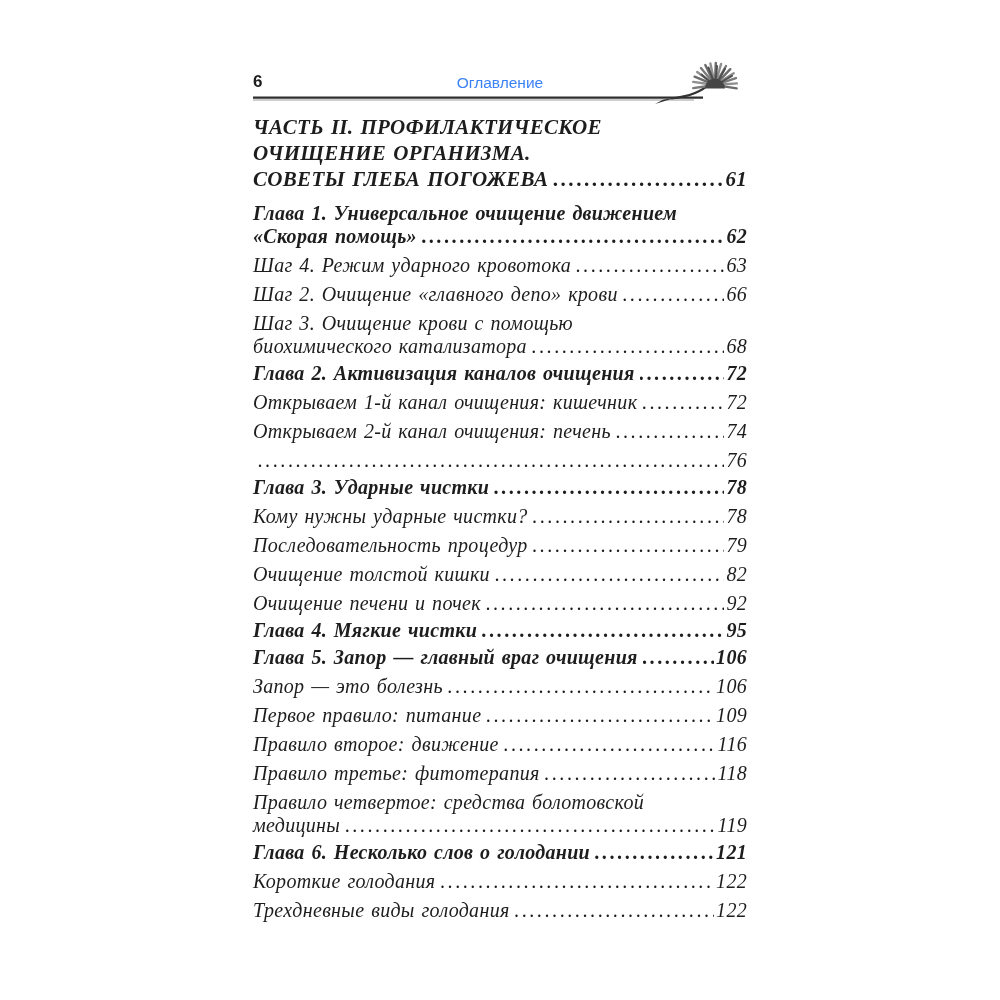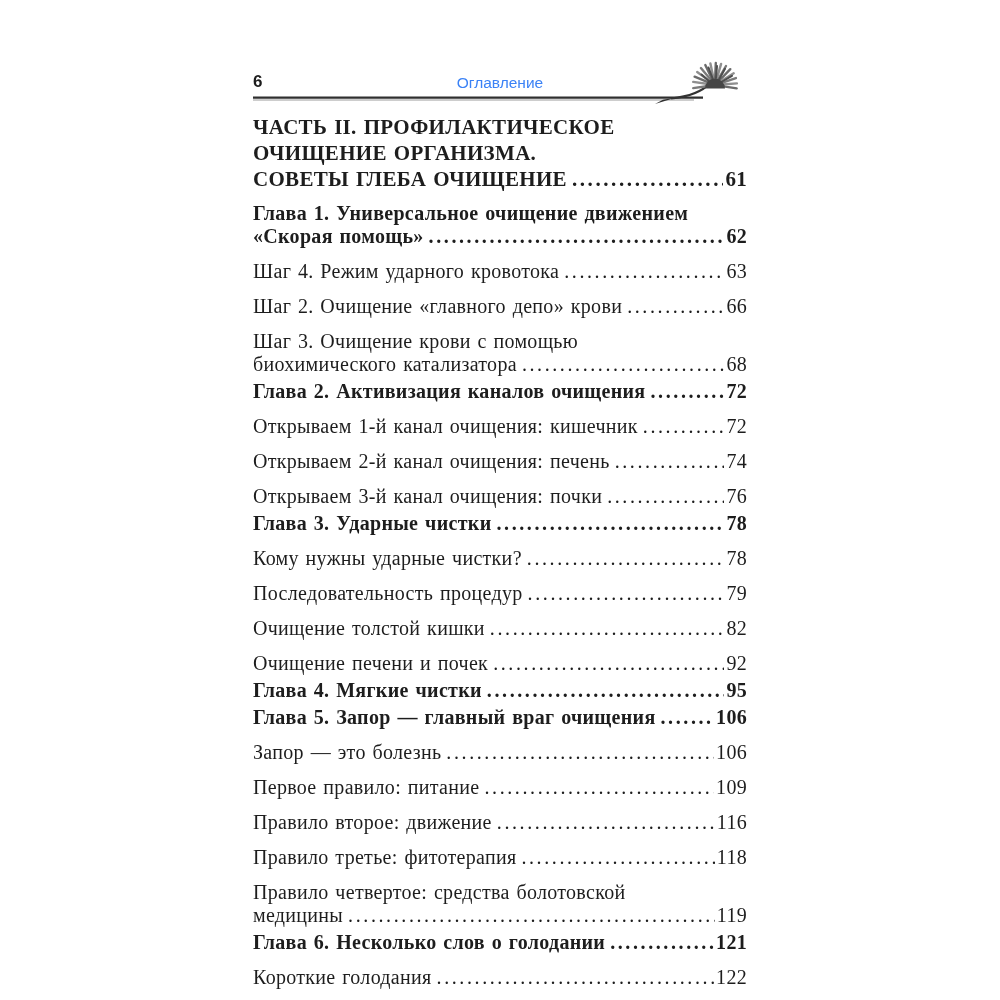--- a/index.html
+++ b/index.html
@@ -51,21 +51,21 @@
     height: 48px;
     overflow: visible;
   }
   
   .toc {
     margin-top: 14px;
     font-size: 20px;
     letter-spacing: 0.3px;
     word-spacing: 1.5px;
   }
-  .entry { margin: 12px 0 4px 0; }
+  .entry { margin: 6px 0 4px 0; font-style: italic; }
   .entry .line,
   .entry .row { line-height: 23px; }
   .entry.chapter {
     font-weight: bold;
     margin-top: 3px;
   }
   .entry.part {
     font-weight: bold;
     font-size: 21px;
     margin-bottom: 10px;
@@ -134,21 +134,21 @@
     </svg>
     <span class="page-num">6</span>
     <span class="header-title">Оглавление</span>
   </div>
 
   <div class="toc">
       <div class="entry part">
         <div class="line">ЧАСТЬ II. ПРОФИЛАКТИЧЕСКОЕ</div>
         <div class="line">ОЧИЩЕНИЕ ОРГАНИЗМА.</div>
         <div class="row">
-          <span class="label">СОВЕТЫ ГЛЕБА ОЧИЩЕНИЕ</span>
+          <span class="label">СОВЕТЫ ГЛЕБА ПОГОЖЕВА</span>
           <span class="dots"></span>
           <span class="pagenum">61</span>
         </div>
       </div>
       <div class="entry chapter">
         <div class="line">Глава 1. Универсальное очищение движением</div>
         <div class="row">
           <span class="label">«Скорая помощь»</span>
           <span class="dots"></span>
           <span class="pagenum">62</span>
@@ -192,21 +192,20 @@
       </div>
       <div class="entry item">
         <div class="row">
           <span class="label">Открываем 2-й канал очищения: печень</span>
           <span class="dots"></span>
           <span class="pagenum">74</span>
         </div>
       </div>
       <div class="entry item">
         <div class="row">
-          <span class="label">Открываем 3-й канал очищения: почки</span>
           <span class="dots"></span>
           <span class="pagenum">76</span>
         </div>
       </div>
       <div class="entry chapter">
         <div class="row">
           <span class="label">Глава 3. Ударные чистки</span>
           <span class="dots"></span>
           <span class="pagenum">78</span>
         </div>

